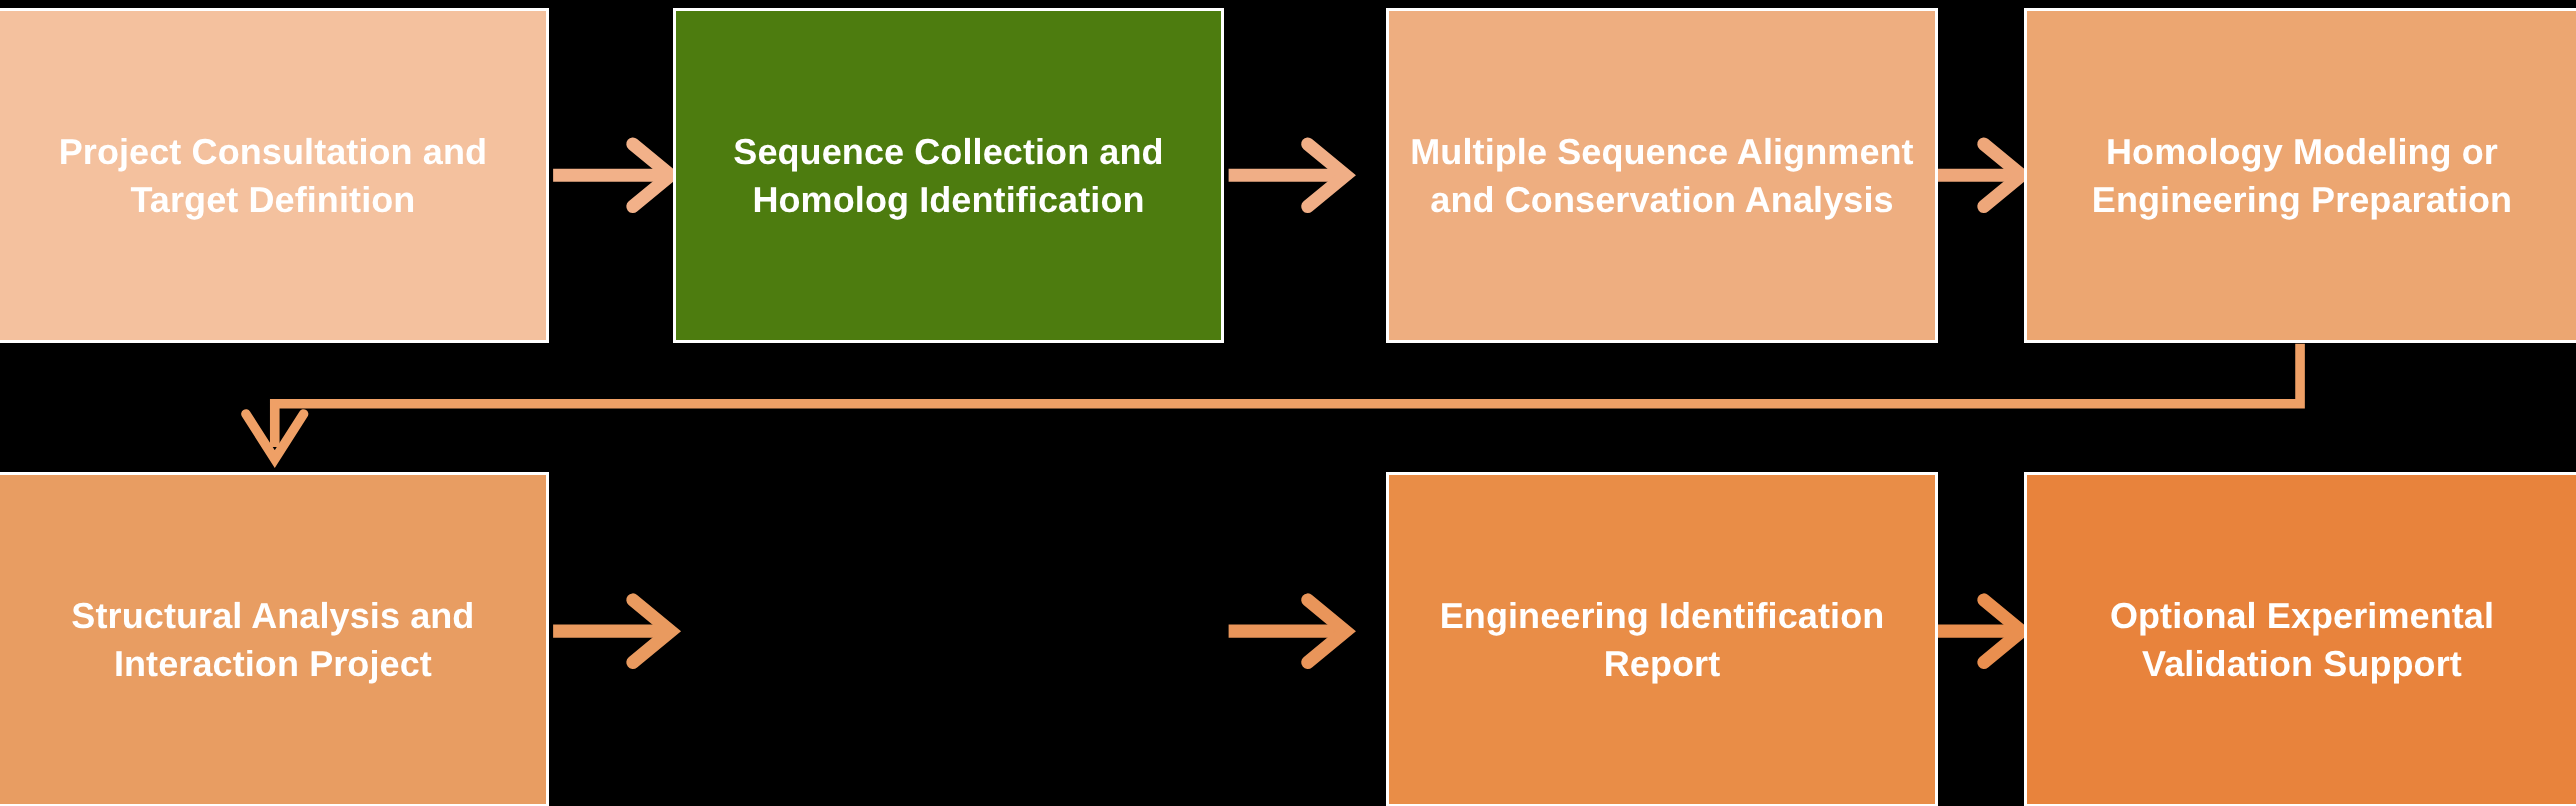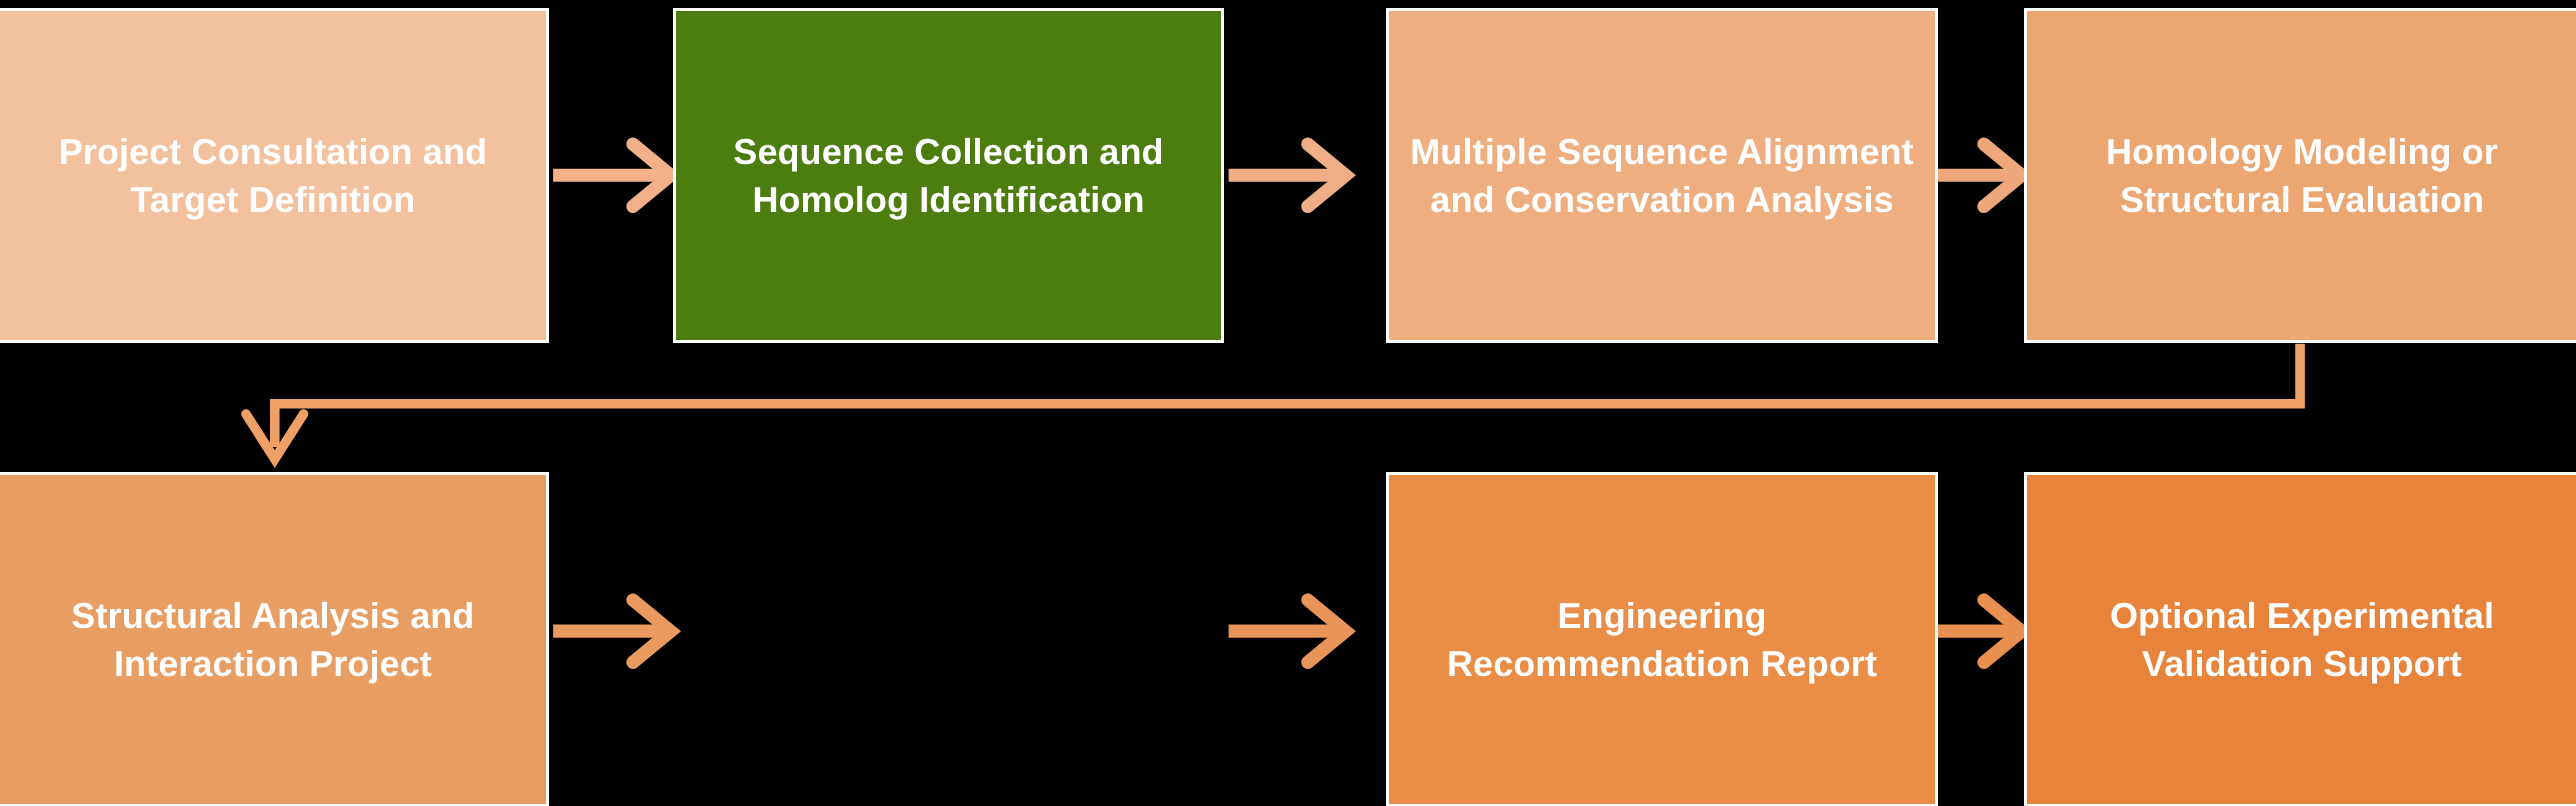--- a/index.html
+++ b/index.html
@@ -88,30 +88,30 @@
 
   <div class="node r1 c2" style="background: #4d7c0f; border-color: rgb(255, 255, 255); color: rgb(255, 255, 255);">
     <span>Sequence Collection and Homolog Identification</span>
   </div>
 
   <div class="node r1 c3" style="background: rgb(238, 174, 128); border-color: rgb(255, 255, 255); color: rgb(255, 255, 255);">
     <span>Multiple Sequence Alignment and Conservation Analysis</span>
   </div>
 
   <div class="node r1 c4" style="background: rgb(236, 166, 113); border-color: rgb(255, 255, 255); color: rgb(255, 255, 255);">
-    <span>Homology Modeling or Structural Evaluation</span>
+    <span>Homology Modeling or Engineering Preparation</span>
   </div>
 
   <div class="node r2 c1" style="background: rgb(232, 157, 98); border-color: rgb(255, 255, 255); color: rgb(255, 255, 255);">
     <span>Structural Analysis and Interaction Project</span>
   </div>
 
 
   <div class="node r2 c3" style="background: rgb(233, 141, 71); border-color: rgb(255, 255, 255); color: rgb(255, 255, 255);">
-    <span>Engineering Recommendation Report</span>
+    <span>Engineering Identification Report</span>
   </div>
 
   <div class="node r2 c4" style="background: rgb(232, 131, 60); border-color: rgb(255, 255, 255); color: rgb(255, 255, 255);">
     <span>Optional Experimental Validation Support</span>
   </div>
 
 </div>
 
 
 </body></html>

